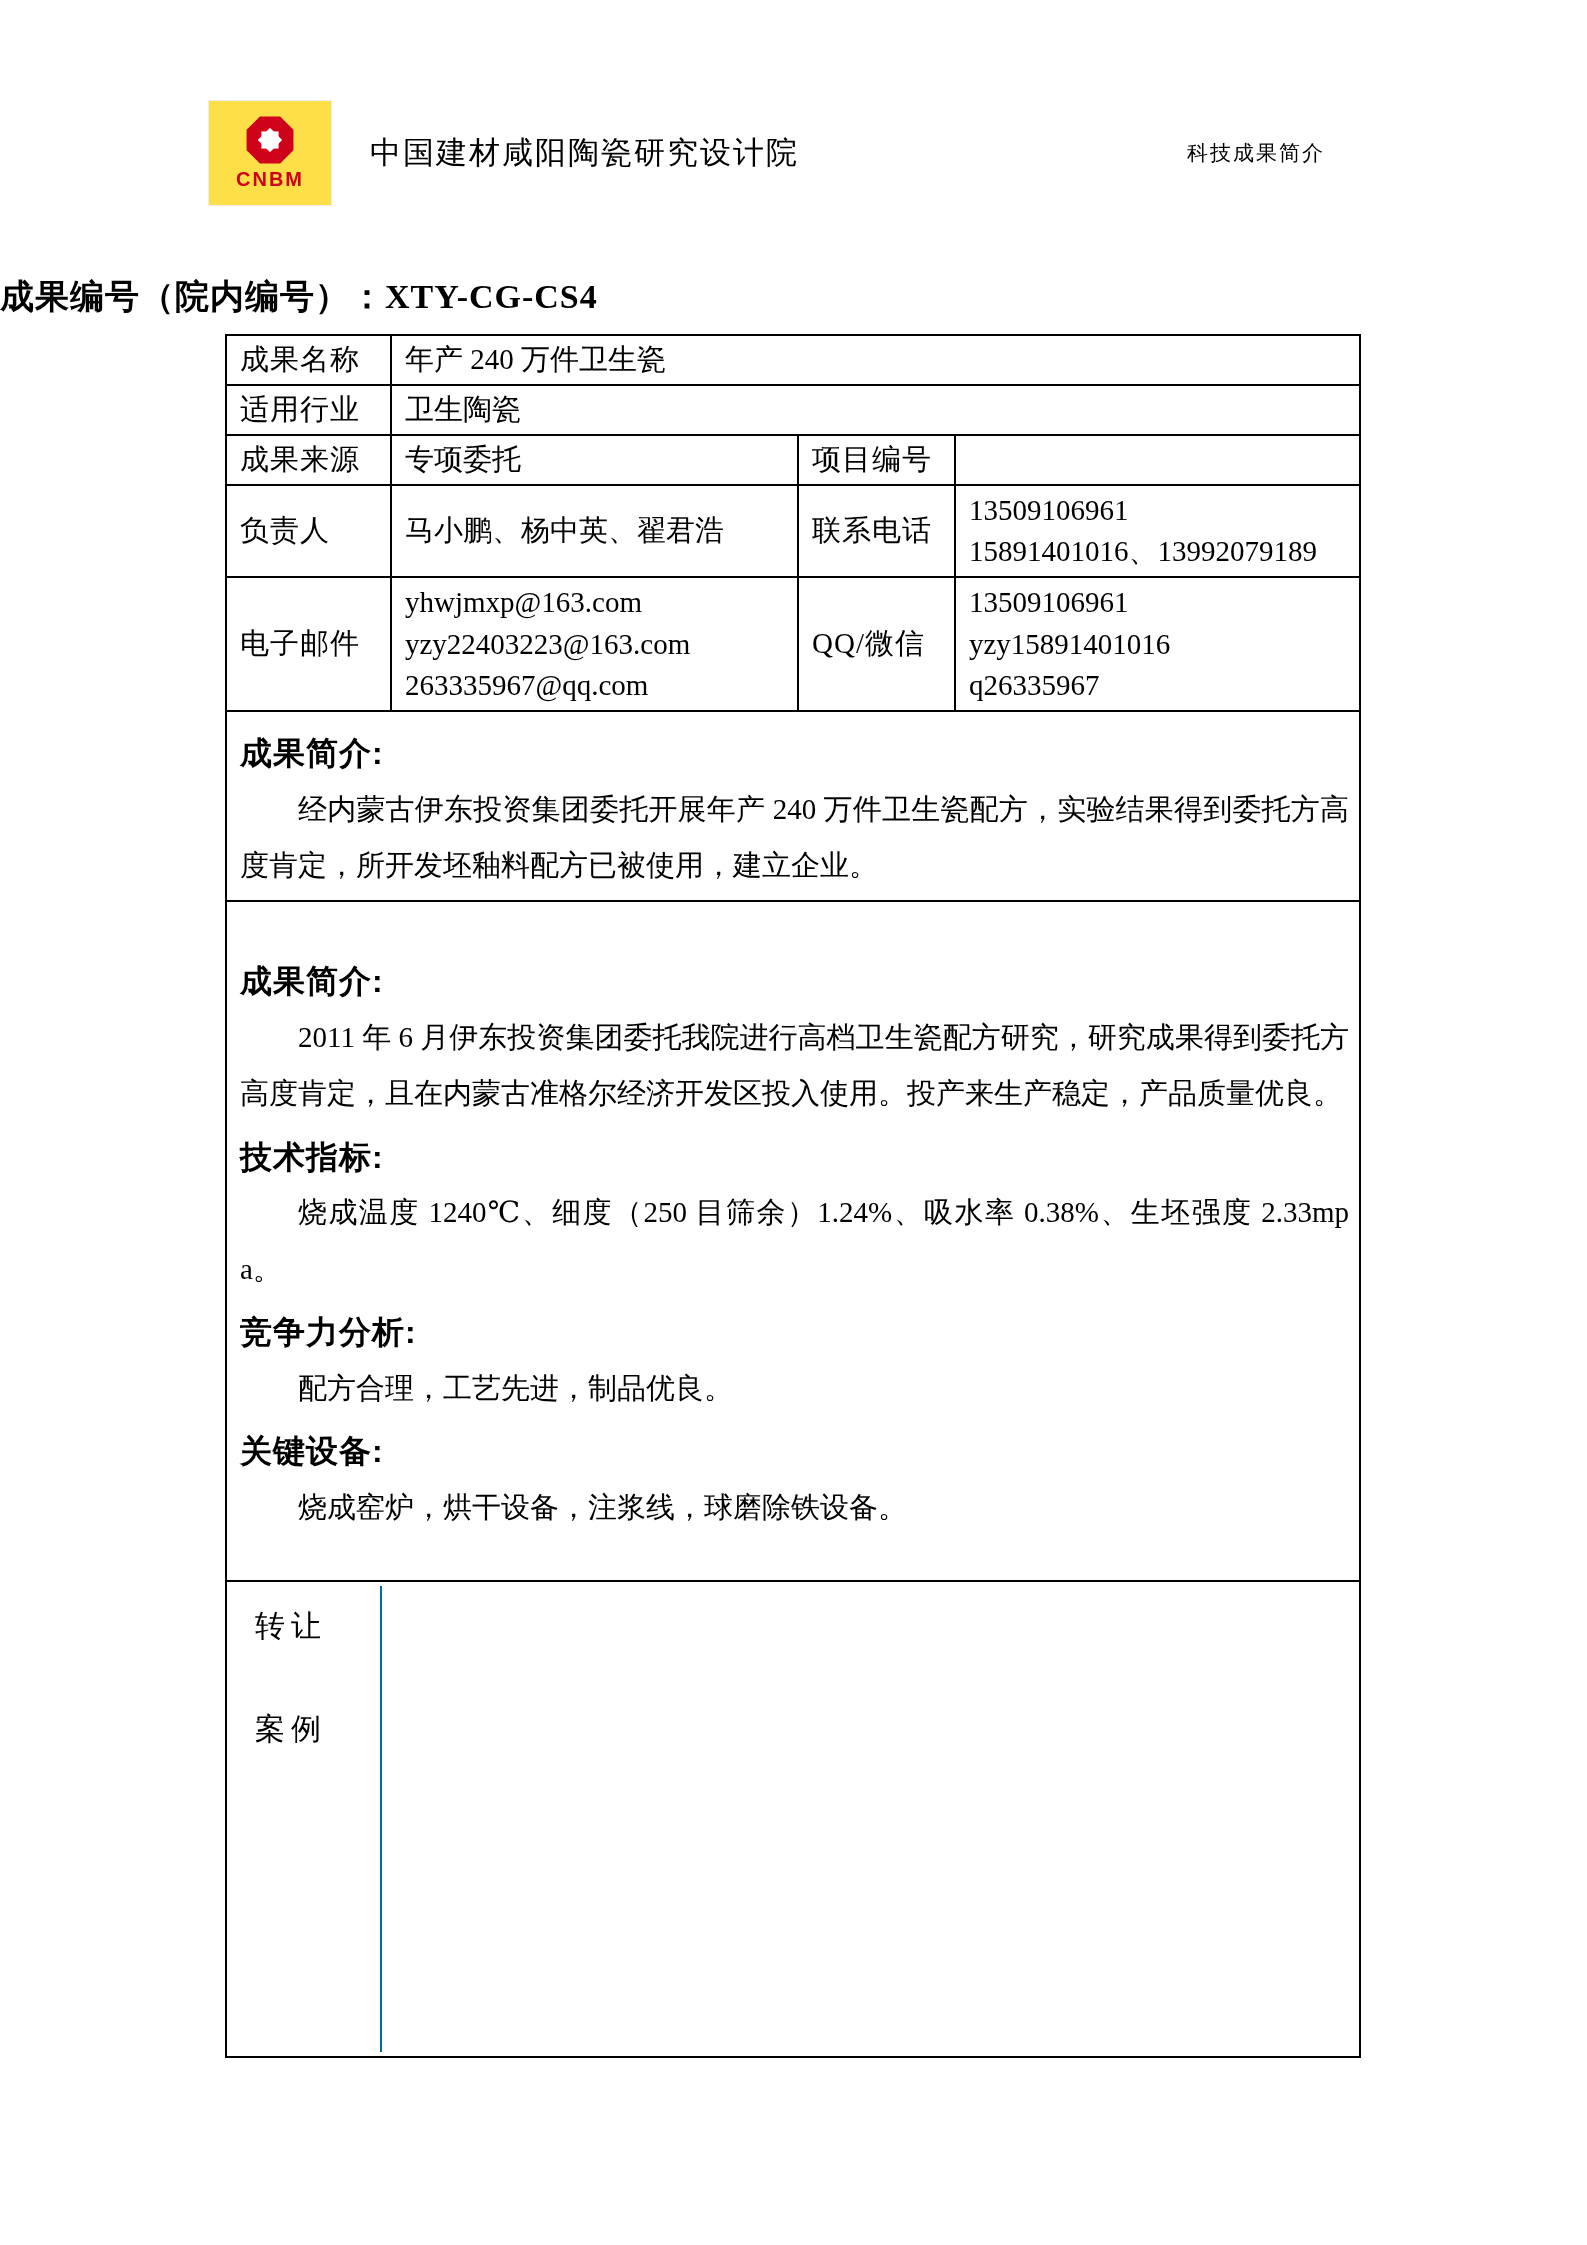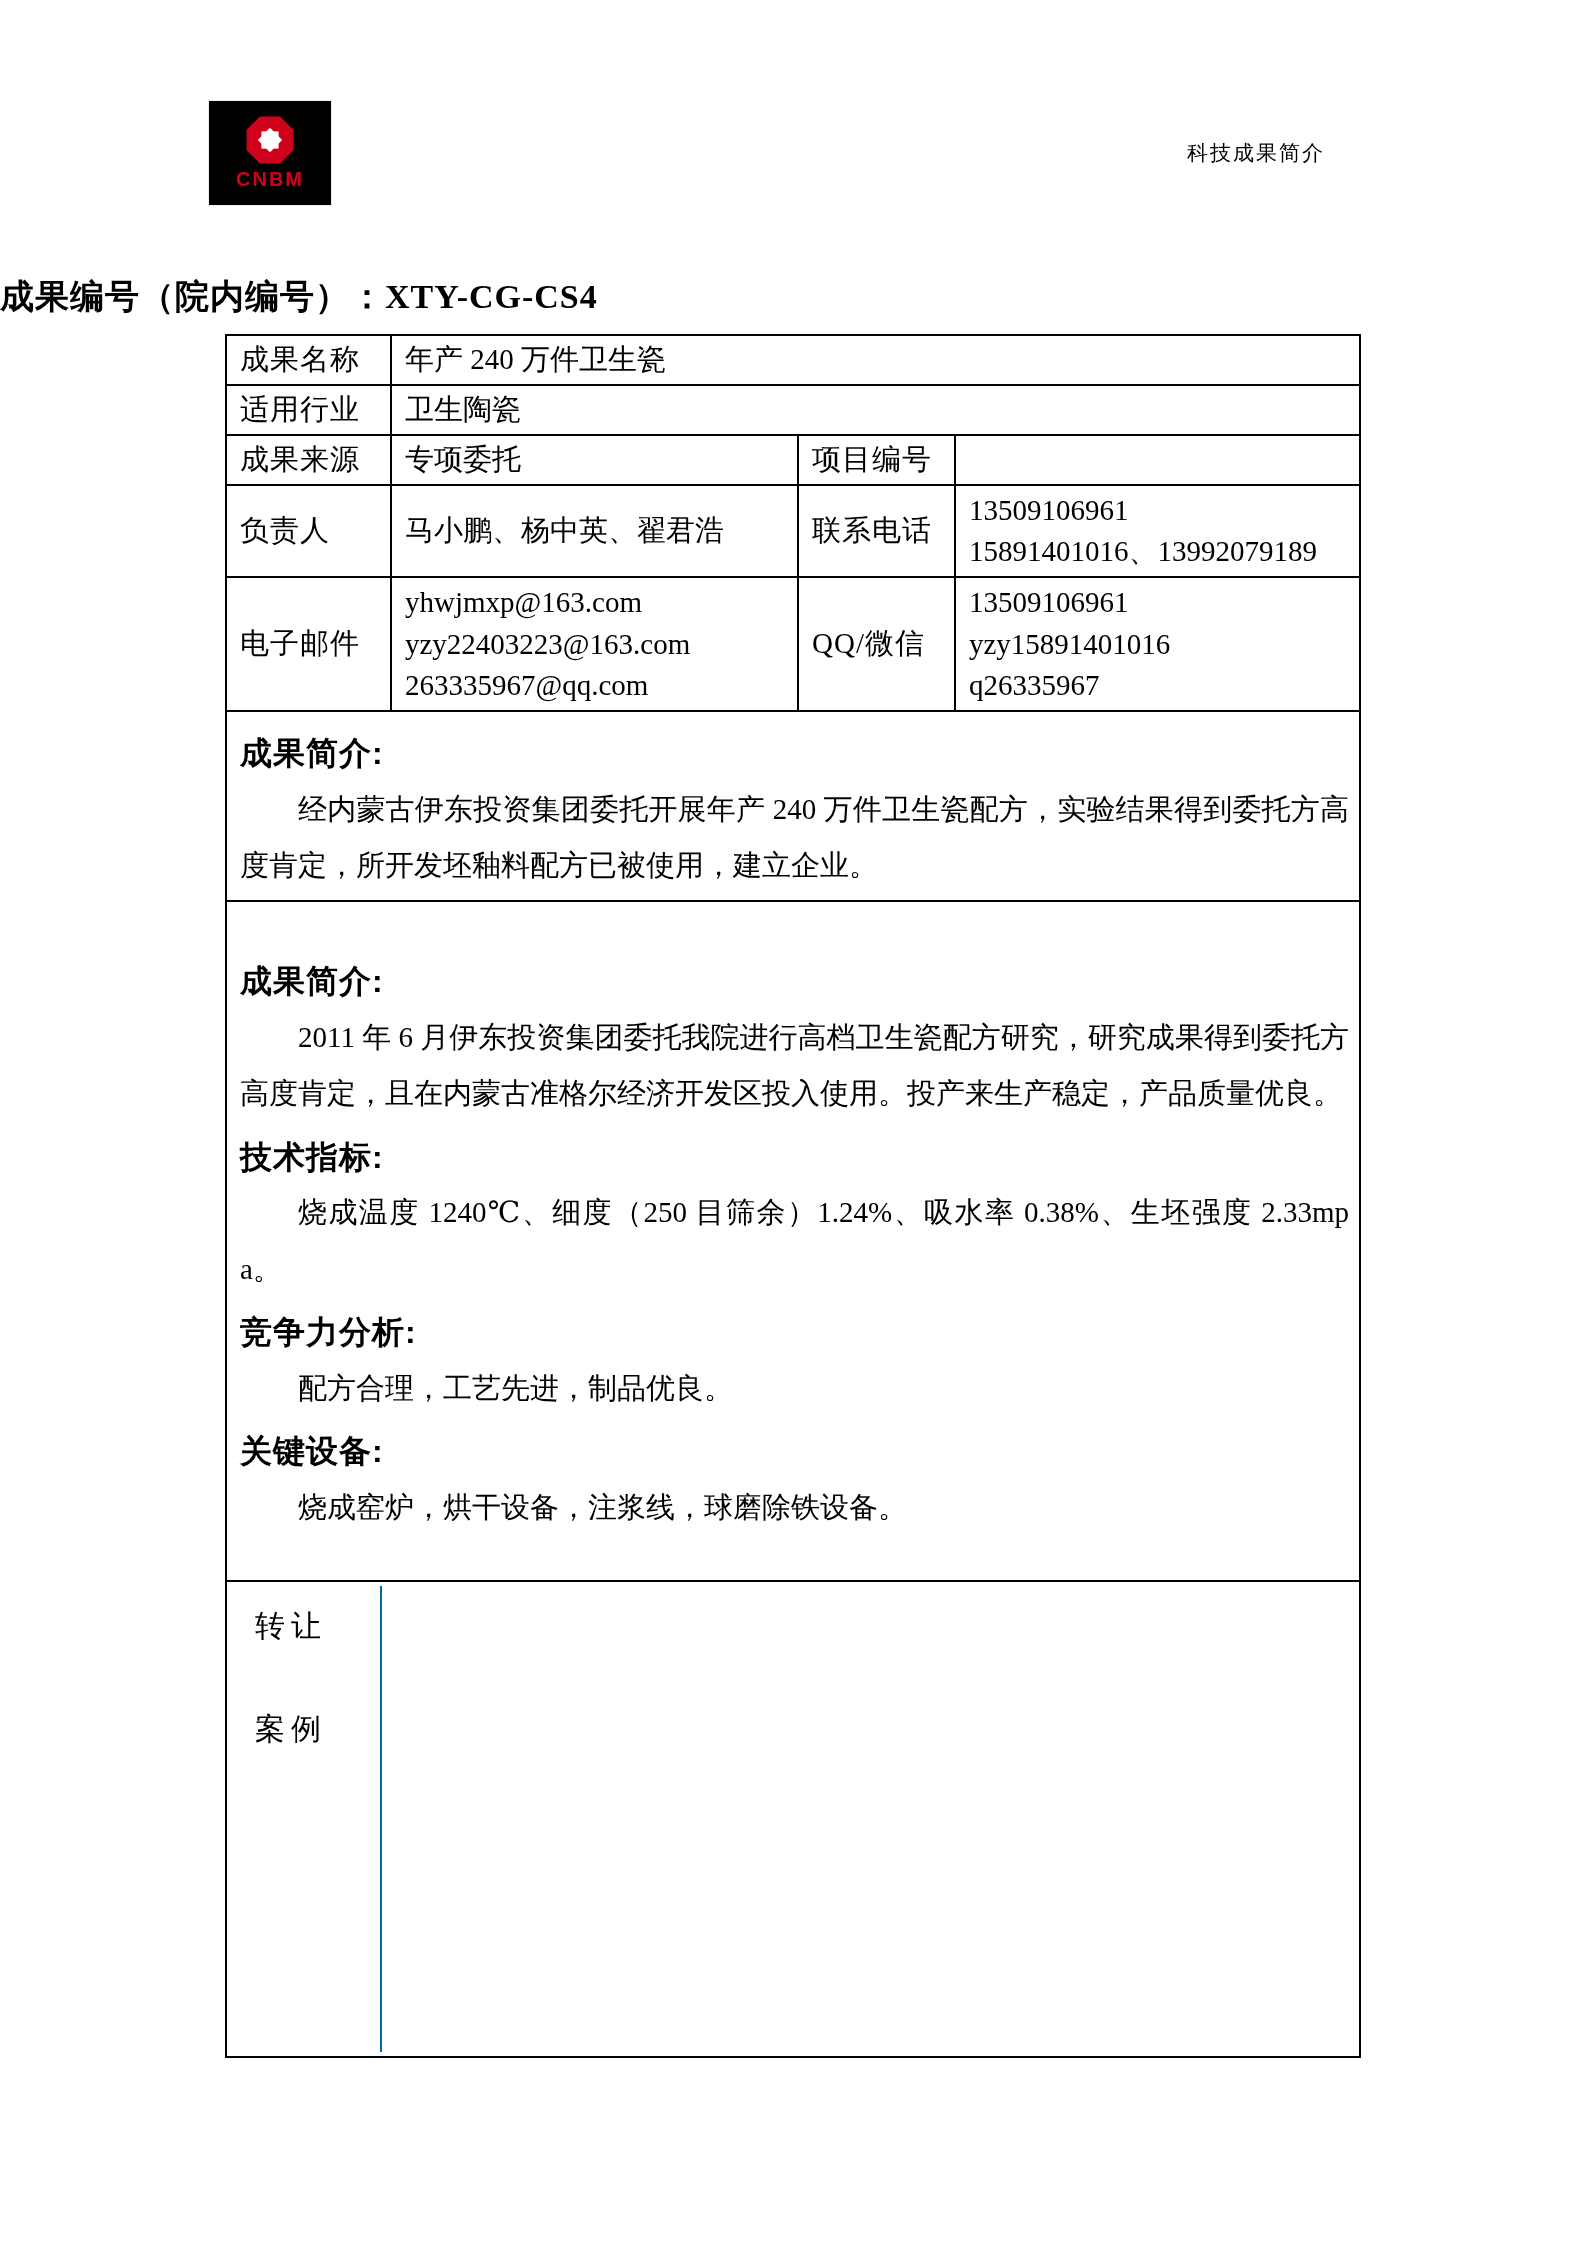--- a/index.html
+++ b/index.html
@@ -6,21 +6,21 @@
   html,body { background:#9b9b9b; }
   .page {
     width:1587px; height:2245px; background:#ffffff; margin:0 auto;
     position:relative; color:#000;
     font-family:"Liberation Serif","DejaVu Serif",serif;
     overflow:hidden;
   }
   
   .header { display:flex; align-items:center; padding:100px 262px 0 208px; }
   .logo-box {
-    width:124px; height:106px; border:1px solid #ededed; background:#000000;
+    width:124px; height:106px; border:1px solid #ededed; background:#fde047;
     display:flex; flex-direction:column; align-items:center; justify-content:center;
     flex:0 0 auto;
   }
   .logo-mark { line-height:0; }
   .logo-word {
     font-family:"Liberation Sans","DejaVu Sans",sans-serif;
     font-weight:bold; font-size:20px; letter-spacing:2px; margin-top:3px;
   }
   .institute {
     font-family:"Liberation Sans","DejaVu Sans",sans-serif;
@@ -75,20 +75,21 @@
     <div class="logo-box">
       <span class="logo-mark">
         <svg width="50" height="50" viewBox="0 0 64 64">
           <polygon points="19,2 45,2 62,19 62,45 45,62 19,62 2,45 2,19" fill="#d0021b"></polygon>
           <rect x="21" y="21" width="22" height="22" fill="#ffffff"></rect>
           <rect x="21" y="21" width="22" height="22" fill="#ffffff" transform="rotate(45 32 32)"></rect>
         </svg>
       </span>
       <span class="logo-word" style="color:#d0021b">CNBM</span>
     </div>
+    <div class="institute">中国建材咸阳陶瓷研究设计院</div>
     <div class="doc-type">科技成果简介</div>
   </div>
 
   <div class="doc-title">成果编号（院内编号）：XTY-CG-CS4</div>
 
   <table class="main">
     <colgroup>
       <col style="width:165px">
         <col style="width:407px">
         <col style="width:157px">

